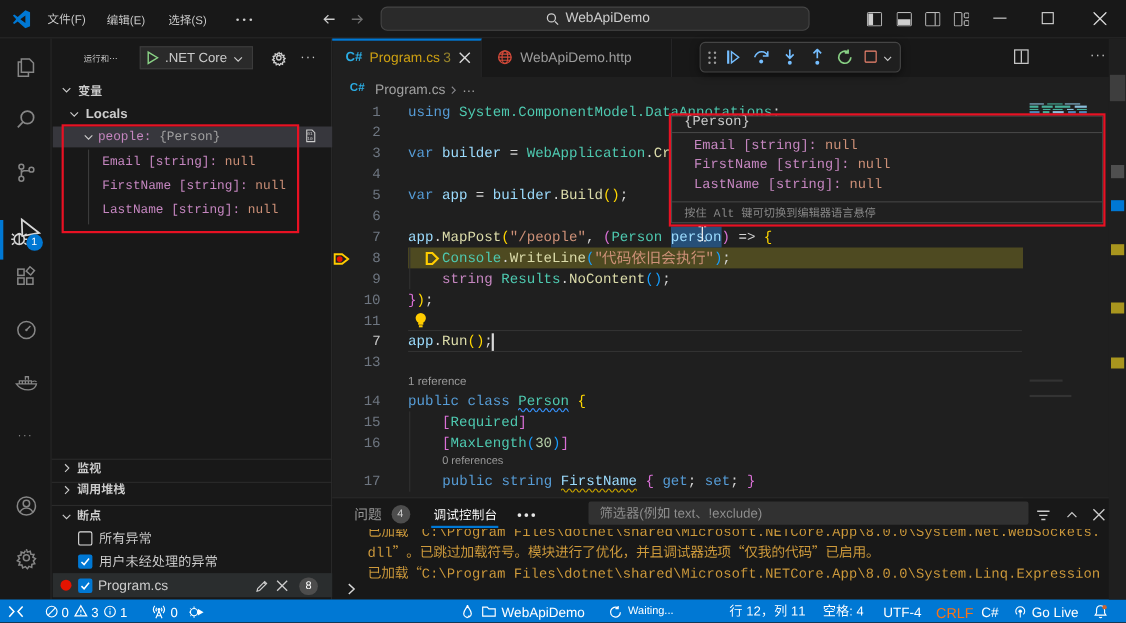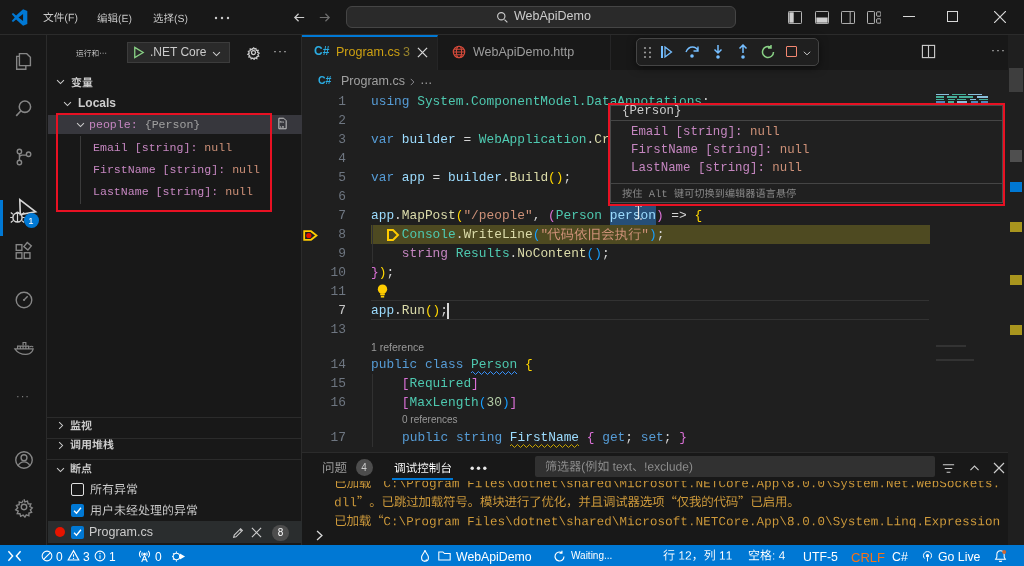--- a/index.html
+++ b/index.html
@@ -438,21 +438,21 @@
 <svg class="abs" style="left:553px;top:550px" width="13" height="13" viewBox="0 0 16 16">
       <path fill="none" stroke="#ffffff" stroke-width="1.4" d="M13.5 8 A5.5 5.5 0 1 1 11 3.4 M11 1 V4 H8"></path>
     </svg>
 <div class="abs" style="left:571px;top:550px;color:#fff;font-size:10px">Waiting...</div>
 <svg style="position:absolute;left:663.0px;top:547.4px" width="69.37" height="16.20" viewBox="0 -12.60 69.37 16.20">
       <path fill="#ffffff" d="M5.2 -9.4H11.1V-8.5H5.2ZM8.7 -5.8H9.6V-0.2Q9.6 0.2 9.5 0.4Q9.4 0.7 9.1 0.8Q8.8 0.9 8.3 0.9Q7.7 0.9 6.8 0.9Q6.8 0.7 6.7 0.5Q6.6 0.2 6.5 0.0Q7.0 0.1 7.4 0.1Q7.7 0.1 8.0 0.1Q8.3 0.1 8.4 0.1Q8.6 0.0 8.7 -0.0Q8.7 -0.1 8.7 -0.2ZM4.7 -6.0H11.5V-5.2H4.7ZM2.3 -5.1 3.1 -5.9 3.2 -5.9V1.0H2.3ZM3.7 -7.5 4.5 -7.2Q4.1 -6.4 3.5 -5.7Q2.9 -4.9 2.2 -4.3Q1.6 -3.6 0.9 -3.1Q0.9 -3.2 0.8 -3.3Q0.6 -3.5 0.5 -3.6Q0.4 -3.8 0.3 -3.9Q0.9 -4.3 1.5 -4.9Q2.2 -5.5 2.7 -6.2Q3.3 -6.8 3.7 -7.5ZM3.2 -10.1 4.1 -9.7Q3.7 -9.2 3.1 -8.7Q2.6 -8.1 2.1 -7.6Q1.5 -7.1 0.9 -6.7Q0.9 -6.8 0.8 -7.0Q0.7 -7.1 0.6 -7.3Q0.5 -7.4 0.4 -7.5Q0.9 -7.8 1.4 -8.3Q2.0 -8.7 2.4 -9.2Q2.9 -9.7 3.2 -10.1Z M16.3 0.0V-0.9H18.4V-7.2L16.5 -5.9V-6.9L18.4 -8.3H19.4V-0.9H21.4V0.0Z M22.6 0.0V-0.7Q22.9 -1.4 23.3 -2.0Q23.8 -2.5 24.2 -2.9Q24.7 -3.3 25.2 -3.7Q25.7 -4.1 26.0 -4.4Q26.4 -4.8 26.6 -5.2Q26.9 -5.6 26.9 -6.1Q26.9 -6.8 26.5 -7.1Q26.1 -7.5 25.4 -7.5Q24.7 -7.5 24.3 -7.1Q23.8 -6.8 23.7 -6.1L22.7 -6.2Q22.8 -7.2 23.5 -7.8Q24.2 -8.4 25.4 -8.4Q26.6 -8.4 27.3 -7.8Q28.0 -7.2 28.0 -6.1Q28.0 -5.6 27.7 -5.2Q27.5 -4.7 27.1 -4.2Q26.6 -3.7 25.4 -2.7Q24.7 -2.2 24.3 -1.7Q23.9 -1.3 23.8 -0.9H28.1V0.0Z M30.6 1.3 30.3 0.6Q31.0 0.3 31.4 -0.1Q31.8 -0.6 31.8 -1.3L31.6 -2.3L32.2 -1.4Q32.1 -1.2 31.9 -1.2Q31.8 -1.1 31.6 -1.1Q31.2 -1.1 31.0 -1.3Q30.7 -1.5 30.7 -2.0Q30.7 -2.4 31.0 -2.6Q31.3 -2.8 31.6 -2.8Q32.1 -2.8 32.4 -2.4Q32.6 -2.1 32.6 -1.4Q32.6 -0.5 32.1 0.2Q31.5 1.0 30.6 1.3Z M41.4 -9.4H47.5V-8.6H41.4ZM43.5 -9.1 44.4 -8.9Q44.1 -7.8 43.8 -6.8Q43.4 -5.8 43.0 -4.9Q42.6 -4.0 42.0 -3.3Q41.9 -3.4 41.8 -3.5Q41.7 -3.6 41.6 -3.7Q41.4 -3.9 41.3 -3.9Q41.8 -4.5 42.3 -5.3Q42.7 -6.2 43.0 -7.1Q43.3 -8.1 43.5 -9.1ZM43.4 -6.8H46.5V-5.9H43.2ZM46.3 -6.8H46.5L46.6 -6.8L47.2 -6.6Q46.9 -4.5 46.2 -3.0Q45.5 -1.5 44.5 -0.5Q43.5 0.5 42.2 1.0Q42.1 0.9 42.0 0.8Q41.9 0.6 41.8 0.5Q41.7 0.4 41.6 0.3Q42.8 -0.2 43.8 -1.1Q44.7 -2.0 45.4 -3.4Q46.0 -4.8 46.3 -6.6ZM42.9 -3.6 43.4 -4.3Q43.7 -4.1 44.1 -3.8Q44.5 -3.5 44.8 -3.2Q45.2 -3.0 45.4 -2.7L44.9 -2.0Q44.6 -2.2 44.3 -2.5Q44.0 -2.8 43.6 -3.1Q43.2 -3.4 42.9 -3.6ZM48.4 -8.7H49.3V-2.0H48.4ZM50.9 -10.0H51.8V-0.2Q51.8 0.2 51.7 0.4Q51.5 0.6 51.3 0.8Q51.0 0.9 50.6 0.9Q50.1 0.9 49.4 0.9Q49.4 0.7 49.3 0.5Q49.2 0.2 49.1 0.0Q49.6 0.1 50.0 0.1Q50.5 0.1 50.6 0.1Q50.7 0.0 50.8 -0.0Q50.9 -0.1 50.9 -0.2Z M56.9 0.0V-0.9H59.0V-7.2L57.2 -5.9V-6.9L59.1 -8.3H60.1V-0.9H62.1V0.0Z M63.6 0.0V-0.9H65.7V-7.2L63.8 -5.9V-6.9L65.8 -8.3H66.8V-0.9H68.8V0.0Z"></path>
     </svg>
 <svg style="position:absolute;left:748.0px;top:547.4px" width="37.34" height="16.20" viewBox="0 -12.60 37.34 16.20">
       <path fill="#ffffff" d="M5.5 -3.6H6.5V0.1H5.5ZM0.9 -8.6H11.1V-6.2H10.2V-7.8H1.8V-5.9H0.9ZM2.2 -4.1H9.9V-3.3H2.2ZM0.9 -0.3H11.1V0.6H0.9ZM6.8 -6.4 7.3 -7.0Q7.8 -6.8 8.3 -6.5Q8.8 -6.3 9.3 -6.0Q9.8 -5.7 10.3 -5.5Q10.7 -5.2 11.0 -5.0L10.4 -4.3Q10.1 -4.5 9.7 -4.8Q9.3 -5.0 8.8 -5.3Q8.3 -5.6 7.7 -5.9Q7.2 -6.2 6.8 -6.4ZM4.6 -7.1 5.2 -6.5Q4.8 -6.1 4.2 -5.7Q3.6 -5.2 2.9 -4.9Q2.3 -4.5 1.6 -4.2L1.0 -5.0Q2.1 -5.3 3.0 -5.9Q3.9 -6.5 4.6 -7.1ZM5.1 -9.9 6.0 -10.2Q6.2 -9.8 6.5 -9.3Q6.7 -8.8 6.8 -8.4L5.9 -8.1Q5.7 -8.5 5.5 -9.0Q5.3 -9.5 5.1 -9.9Z M18.6 -8.8H22.0V-8.0H18.6ZM17.5 -3.4H22.6V0.9H21.7V-2.7H18.4V1.0H17.5ZM17.9 -0.4H22.2V0.4H17.9ZM19.0 -10.1 19.9 -9.9Q19.5 -9.1 19.1 -8.3Q18.6 -7.6 18.1 -6.9Q17.6 -6.3 17.1 -5.8Q17.0 -5.9 16.9 -6.0Q16.7 -6.1 16.6 -6.2Q16.5 -6.3 16.4 -6.4Q17.2 -7.1 17.9 -8.0Q18.6 -9.0 19.0 -10.1ZM21.8 -8.8H21.9L22.1 -8.8L22.7 -8.6Q22.3 -7.4 21.6 -6.5Q21.0 -5.6 20.2 -4.9Q19.4 -4.2 18.5 -3.6Q17.6 -3.1 16.6 -2.8Q16.5 -2.9 16.4 -3.1Q16.2 -3.4 16.1 -3.5Q17.0 -3.8 17.9 -4.3Q18.7 -4.7 19.5 -5.4Q20.3 -6.1 20.9 -6.9Q21.4 -7.7 21.8 -8.6ZM18.6 -8.2Q18.9 -7.3 19.6 -6.5Q20.4 -5.6 21.4 -4.9Q22.4 -4.2 23.7 -3.8Q23.6 -3.7 23.5 -3.6Q23.4 -3.4 23.3 -3.3Q23.2 -3.1 23.2 -3.0Q21.8 -3.5 20.8 -4.3Q19.8 -5.0 19.0 -5.9Q18.3 -6.9 17.9 -7.7ZM12.6 -7.5H16.8V-6.7H12.6ZM14.4 -10.1H15.3V0.9H14.4ZM14.4 -7.0 15.0 -6.8Q14.8 -6.1 14.6 -5.3Q14.4 -4.5 14.1 -3.8Q13.8 -3.0 13.5 -2.4Q13.1 -1.8 12.8 -1.3Q12.7 -1.5 12.6 -1.7Q12.5 -1.9 12.3 -2.1Q12.7 -2.5 13.0 -3.1Q13.3 -3.6 13.5 -4.3Q13.8 -5.0 14.0 -5.6Q14.3 -6.3 14.4 -7.0ZM15.2 -6.2Q15.3 -6.1 15.6 -5.8Q15.8 -5.5 16.0 -5.2Q16.3 -4.9 16.5 -4.7Q16.7 -4.4 16.8 -4.3L16.3 -3.6Q16.2 -3.8 16.0 -4.1Q15.8 -4.4 15.5 -4.7Q15.3 -5.0 15.1 -5.3Q14.9 -5.6 14.8 -5.8Z M25.1 -5.1V-6.3H26.2V-5.1ZM25.1 0.0V-1.2H26.2V0.0Z M35.8 -1.9V0.0H34.8V-1.9H30.9V-2.7L34.7 -8.3H35.8V-2.7H37.0V-1.9ZM34.8 -7.1Q34.8 -7.0 34.7 -6.8Q34.5 -6.5 34.4 -6.4L32.3 -3.3L32.0 -2.8L31.9 -2.7H34.8Z"></path>
     </svg>
-<div class="abs" style="left:803px;top:550px;color:#fff;font-size:12.3px">UTF-5</div>
+<div class="abs" style="left:803px;top:550px;color:#fff;font-size:12.3px">UTF-4</div>
 <div class="abs" style="left:851px;top:550px;color:#f97316;font-size:13px">CRLF</div>
 <div class="abs" style="left:892px;top:550px;color:#fff;font-size:12.3px">C#</div>
 <svg class="abs" style="left:921px;top:550px" width="13" height="13" viewBox="0 0 16 16">
       <circle cx="8" cy="7" r="2" fill="#ffffff"></circle>
       <path fill="none" stroke="#ffffff" stroke-width="1.2" d="M4.5 10.5 A5 5 0 1 1 11.5 10.5 M8 9 V14"></path>
     </svg>
 <div class="abs" style="left:938px;top:550px;color:#fff;font-size:12.3px">Go Live</div>
 <svg class="abs" style="left:994px;top:549px" width="13" height="14" viewBox="0 0 16 17">
       <path fill="none" stroke="#ffffff" stroke-width="1.3" d="M8 2 C5 2 3.5 4 3.5 7 V10 L2 12.5 H14 L12.5 10 V7 C12.5 4 11 2 8 2 Z M6.5 14.5 A1.8 1.8 0 0 0 9.5 14.5"></path>
       <circle cx="12.5" cy="3.5" r="2.5" fill="#cc6633" stroke="none"></circle>

